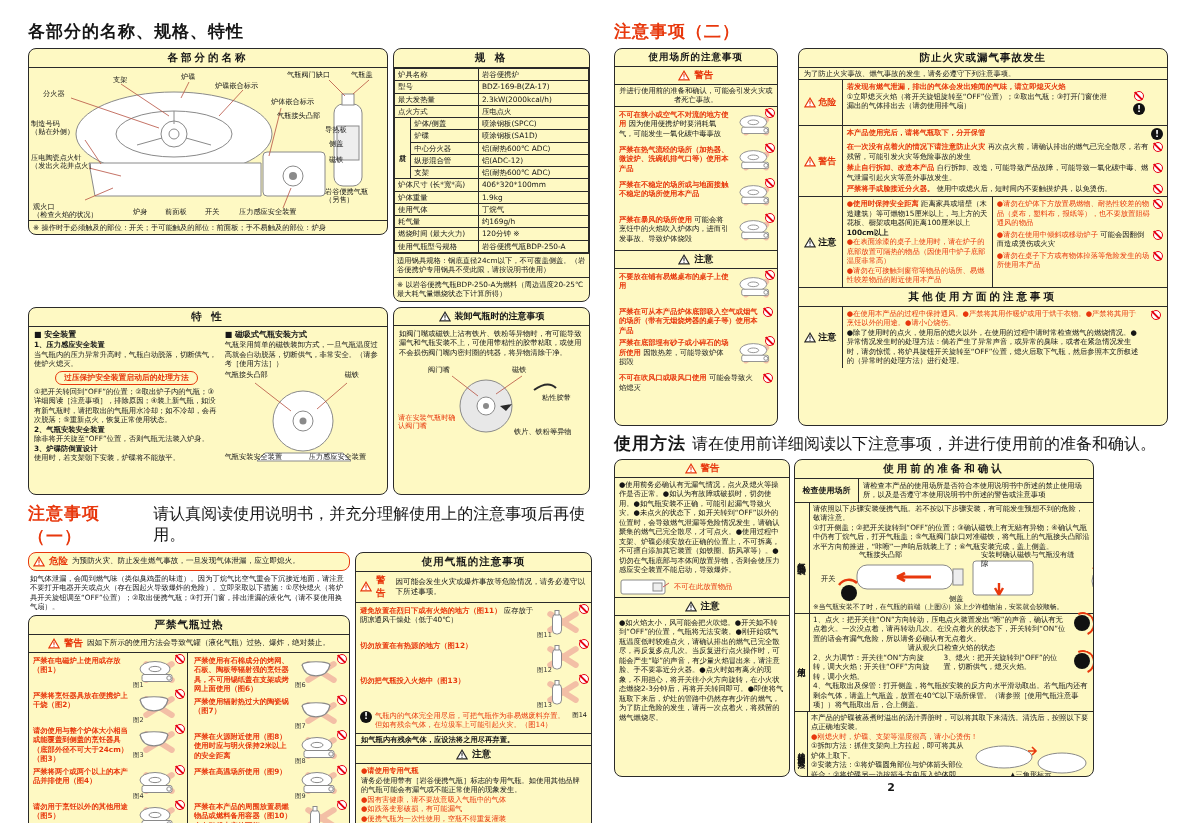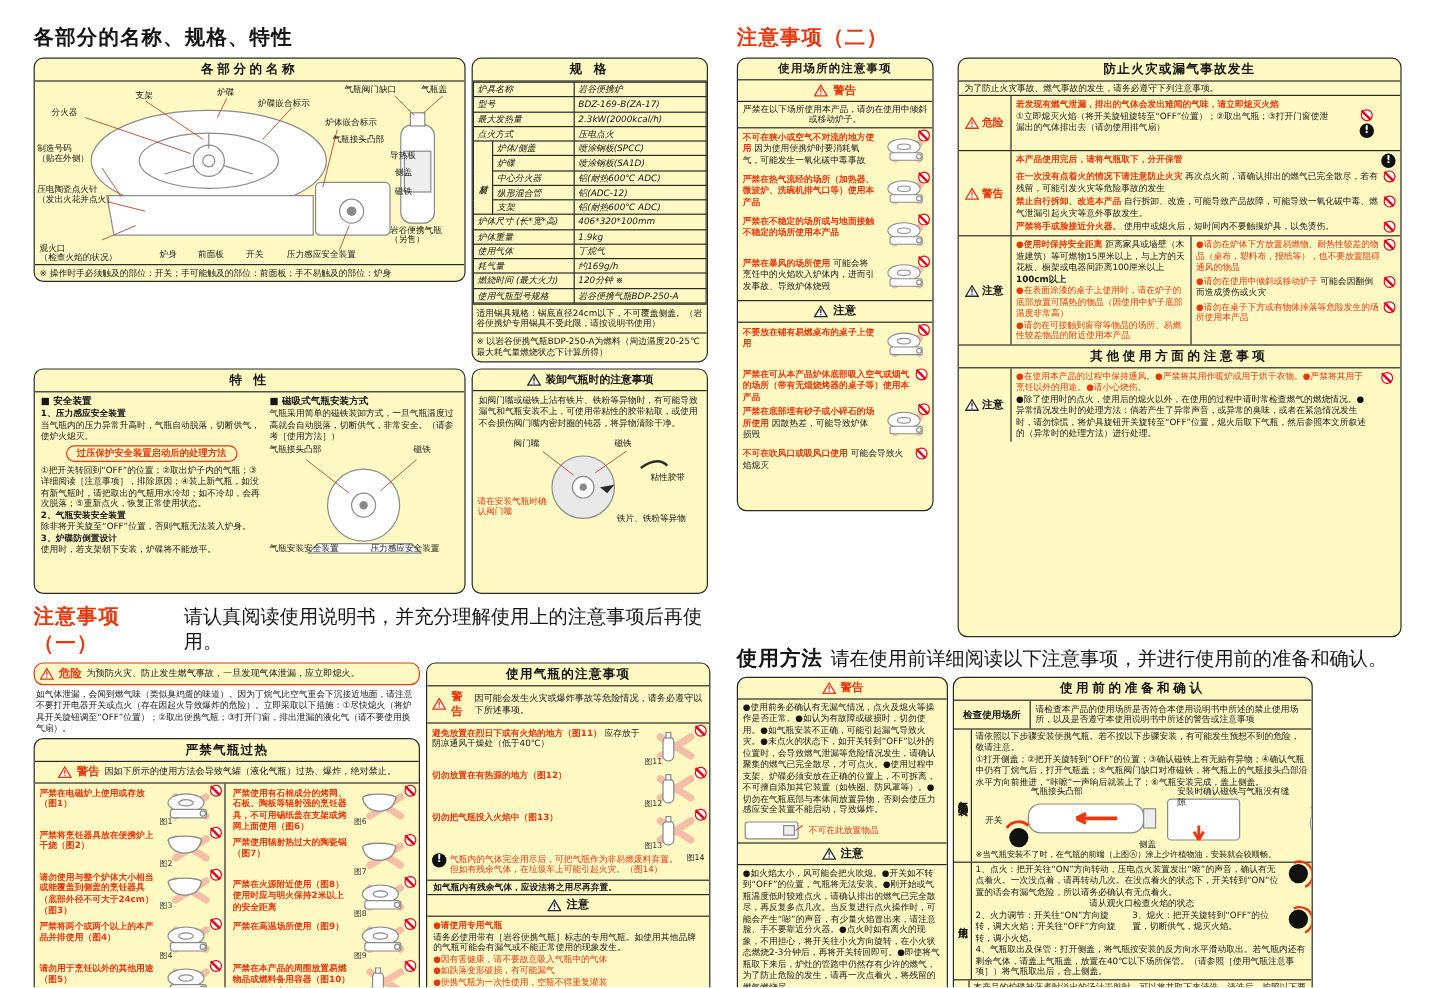--- a/index.html
+++ b/index.html
@@ -28,21 +28,21 @@
   .fig .xa,.fig .xb{position:absolute;left:8px;top:13px;width:36px;height:6px;background:var(--peach);border-radius:3px;}
   .fig .xa{transform:rotate(32deg);} .fig .xb{transform:rotate(-32deg);}
   .fig svg{position:absolute;left:6px;top:4px;}
   .fig .no{position:absolute;right:-2px;top:-2px;}
   .fig .fign{position:absolute;left:0;bottom:-2px;font-style:normal;font-size:6.5px;color:#333;}
   .item{display:flex;gap:3px;align-items:flex-start;margin:3px 4px;}
   .item p{flex:1;}
   .plabel{position:absolute;font-size:7.2px;line-height:1.15;white-space:pre-line;}
   .lead{stroke:#b65040;stroke-width:.8;}
   .pill{display:inline-block;border:1.4px solid var(--acc);border-radius:9px;color:var(--acc);font-weight:bold;font-size:7.8px;padding:1px 8px;margin:2px 0;}
-  table.spec{border-collapse:collapse;width:100%;font-size:7.4px;font-style:italic;}
+  table.spec{border-collapse:collapse;width:100%;font-size:7.4px;}
   table.spec td{border:1px solid #2a2a2a;padding:1px 3px;line-height:1.25;}
   table.spec td.k{width:72px;}
   .vlab{writing-mode:vertical-rl;text-orientation:upright;font-weight:bold;font-size:8.5px;letter-spacing:1px;text-align:center;border-right:1px solid #2a2a2a;padding:3px 1px;flex:none;}
   .pageno{text-align:center;font-weight:bold;font-size:11px;margin-top:4px;}
   .rowflex{display:flex;align-items:stretch;}
   .labcol{width:44px;flex:none;display:flex;align-items:center;justify-content:center;gap:2px;border-right:1px solid #2a2a2a;color:var(--acc);font-weight:bold;font-size:9px;}
   .knob{display:inline-block;width:16px;height:16px;border-radius:50%;background:#111;position:relative;flex:none;}
   .knob::before{content:"";position:absolute;left:-3px;top:-3px;width:20px;height:20px;border:2.5px solid var(--acc);border-radius:50%;border-bottom-color:transparent;border-left-color:transparent;transform:rotate(20deg);}
   .mini-note{font-size:6.8px;line-height:1.25;}
 </style>
@@ -511,21 +511,21 @@
       <div class="box" style="width:168px;height:378px">
         <div class="bhead" style="font-size:9.5px;letter-spacing:1px">使用场所的注意事项</div>
         <div class="warnbar">
           <svg class="tri" viewBox="0 0 22 19">
               <path d="M11 1.5 20.5 17.5H1.5Z" fill="#fff" stroke="#e8380d" stroke-width="2"></path>
               <rect x="10" y="6" width="2" height="6" fill="#e8380d"></rect>
               <rect x="10" y="13.5" width="2" height="2" fill="#e8380d"></rect>
             </svg>
           <span class="wl">警告</span>
         </div>
-        <div class="t7" style="text-align:center;padding:1px 4px;border-bottom:1px solid #2a2a2a">严禁在以下场所使用本产品，请勿在使用中倾斜或移动炉子。</div>
+        <div class="t7" style="text-align:center;padding:1px 4px;border-bottom:1px solid #2a2a2a">并进行使用前的准备和确认，可能会引发火灾或者死亡事故。</div>
         <div class="item t7">
             <p><span class="red b">不可在狭小或空气不对流的地方使用</span> <span>因为使用便携炉时要消耗氧气，可能发生一氧化碳中毒事故</span></p>
             <span class="fig" style="width:40px">
               <i class="xa" style="width:30px"></i>
               <i class="xb" style="width:30px"></i>
               <svg width="34" height="22" viewBox="0 0 38 24">
                 <use href="#stv"></use>
               </svg>
               <span class="no sm"></span>
             </span>
@@ -596,21 +596,21 @@
               </svg>
               <span class="no sm"></span>
             </span>
           </div>
         <div class="item t7">
             <p><span class="red b">不可在吹风口或吸风口使用</span> <span>可能会导致火焰熄灭</span></p>
             <span class="no sm"></span>
           </div>
       </div>
 
-      <div class="box" style="width:380px;height:483px">
+      <div class="box" style="width:380px;height:378px">
         <div class="bhead" style="letter-spacing:1px">防止火灾或漏气事故发生</div>
         <div class="t7" style="padding:1px 5px;border-bottom:1px solid #2a2a2a">为了防止火灾事故、燃气事故的发生，请务必遵守下列注意事项。</div>
 
         <div class="rowflex" style="border-bottom:1px solid #2a2a2a;min-height:46px">
           <div class="labcol">
             <svg class="tri" viewBox="0 0 22 19">
                 <path d="M11 1.5 20.5 17.5H1.5Z" fill="#fff" stroke="#e8380d" stroke-width="2"></path>
                 <rect x="10" y="6" width="2" height="6" fill="#e8380d"></rect>
                 <rect x="10" y="13.5" width="2" height="2" fill="#e8380d"></rect>
               </svg>

